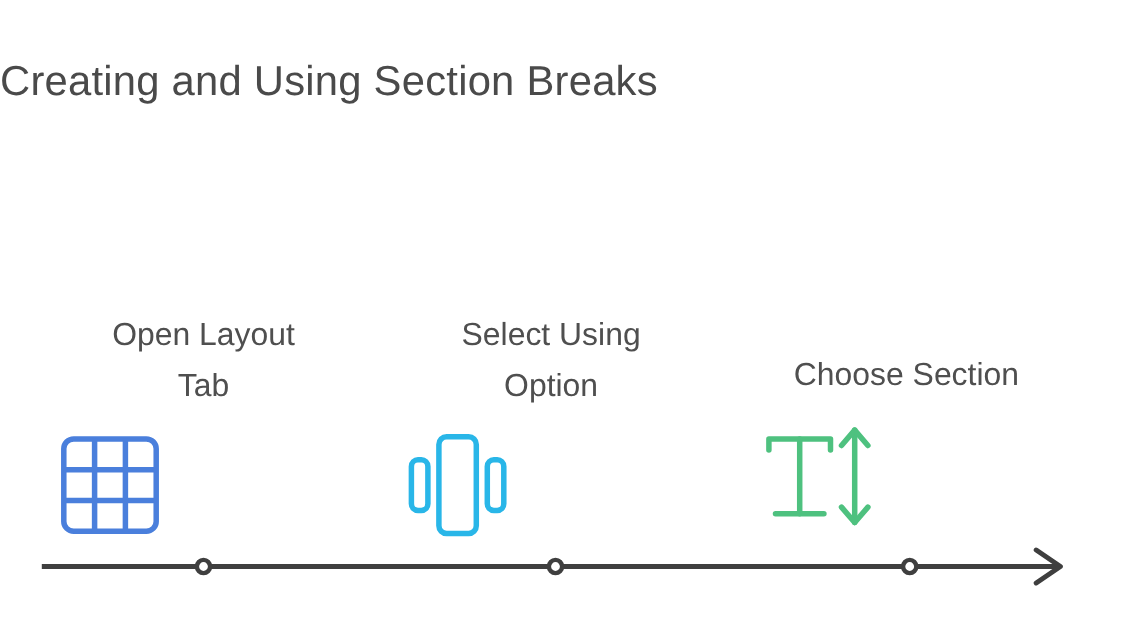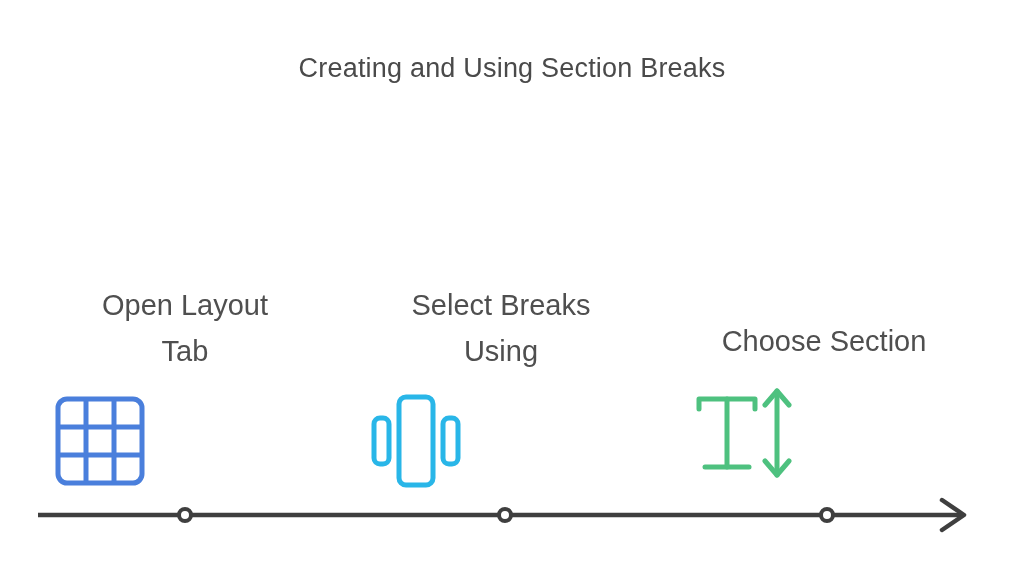--- a/index.html
+++ b/index.html
@@ -21,22 +21,22 @@
     height: 576px;
     background: #ffffff;
   }
 
   
   #title {
     position: absolute;
     top: 52px;
     left: 0;
     width: 1024px;
-    text-align: center;
-    font-size: 27px;
+    text-align: left;
+    font-size: 38px;
     font-weight: 400;
     letter-spacing: 0.2px;
     color: #4a4a4a;
     line-height: 1.2;
     white-space: nowrap;
   }
 
   
   #steps {
     position: absolute;
@@ -103,22 +103,22 @@
           <line x1="8" y1="36" x2="92" y2="36" stroke="#4a7fdc" stroke-width="5"></line>
           <line x1="8" y1="64" x2="92" y2="64" stroke="#4a7fdc" stroke-width="5"></line>
           <line x1="36" y1="8" x2="36" y2="92" stroke="#4a7fdc" stroke-width="5"></line>
           <line x1="64" y1="8" x2="64" y2="92" stroke="#4a7fdc" stroke-width="5"></line>
         </svg>
       </div>
     </div>
 
     <div class="step" id="step-2">
       <div class="step-label">
-        <span>Select Breaks</span><br>
-        <span>Using</span>
+        <span>Select Using</span><br>
+        <span>Option</span>
       </div>
       <div class="step-icon">
         <svg width="100" height="100" viewBox="0 0 100 100" fill="none">
           <rect x="33" y="6" width="34" height="88" rx="7" ry="7" stroke="#29b6e8" stroke-width="5"></rect>
           <rect x="8" y="27" width="15" height="46" rx="6" ry="6" stroke="#29b6e8" stroke-width="5"></rect>
           <rect x="77" y="27" width="15" height="46" rx="6" ry="6" stroke="#29b6e8" stroke-width="5"></rect>
         </svg>
       </div>
     </div>
 

